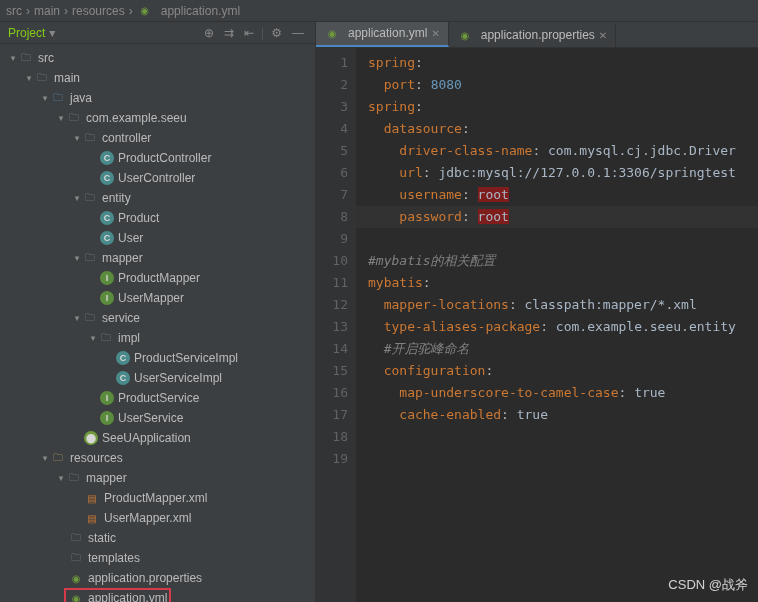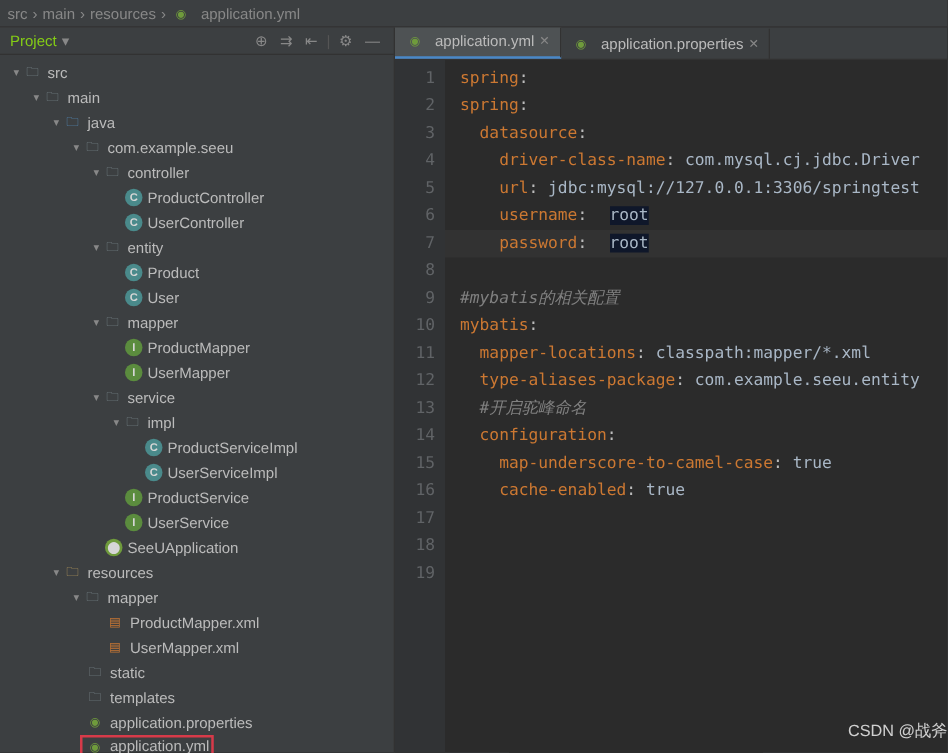--- a/index.html
+++ b/index.html
@@ -31,23 +31,23 @@
 .tab.active { background: #4e5254; border-bottom: 2px solid #4a88c7; }
 .tab .close { color: #888; font-size: 10px; }
 .editor-body { flex: 1; display: flex; font-family: "Consolas", monospace; font-size: 13px; overflow: hidden; }
 .gutter { width: 40px; background: #313335; color: #606366; text-align: right; padding: 4px 8px 4px 0; line-height: 22px; }
 .code { flex: 1; padding: 4px 0; line-height: 22px; position: relative; }
 .code-line { padding-left: 12px; white-space: pre; }
 .key { color: #cc7832; }
 .val { color: #a9b7c6; }
 .num { color: #6897bb; }
 .comment { color: #808080; font-style: italic; }
-.hl-word { background: #0f172a; margin-left: 10px; }
-
-.watermark { position: absolute; bottom: 8px; right: 0; color: #eee; font-size: 13px; opacity: 0.85; }
+.hl-word { background: #7f1d1d; }
+
+.watermark { position: absolute; bottom: 8px; right: 10px; color: #eee; font-size: 13px; opacity: 0.85; }
 </style>
 </head>
 <body>
 
 <div class="main-layout">
   <div class="top-bar">
     <span>src</span> ›
     <span>main</span> ›
     <span>resources</span> ›
     <span class="node-icon yml-icon">◉</span>
@@ -222,20 +222,21 @@
             <div>13</div>
             <div>14</div>
             <div>15</div>
             <div>16</div>
             <div>17</div>
             <div>18</div>
             <div>19</div>
         </div>
         <div class="code">
 <div class="code-line"><span class="key">spring</span><span>:</span></div>
+<div class="code-line">  <span class="key">port</span><span>: </span><span class="num">8080</span></div>
 <div class="code-line"><span class="key">spring</span><span>:</span></div>
 <div class="code-line">  <span class="key">datasource</span><span>:</span></div>
 <div class="code-line">    <span class="key">driver-class-name</span><span>: </span><span class="val">com.mysql.cj.jdbc.Driver</span></div>
 <div class="code-line">    <span class="key">url</span><span>: </span><span class="val">jdbc:mysql://127.0.0.1:3306/springtest</span></div>
 <div class="code-line">    <span class="key">username</span><span>: </span><span class="val hl-word">root</span></div>
 <div class="code-line" style="background:#323232">    <span class="key">password</span><span>: </span><span class="val hl-word">root</span></div>
 <div class="code-line"> </div>
 <div class="code-line"><span class="comment">#mybatis的相关配置</span></div>
 <div class="code-line"><span class="key">mybatis</span><span>:</span></div>
 <div class="code-line">  <span class="key">mapper-locations</span><span>: </span><span class="val">classpath:mapper/*.xml</span></div>

